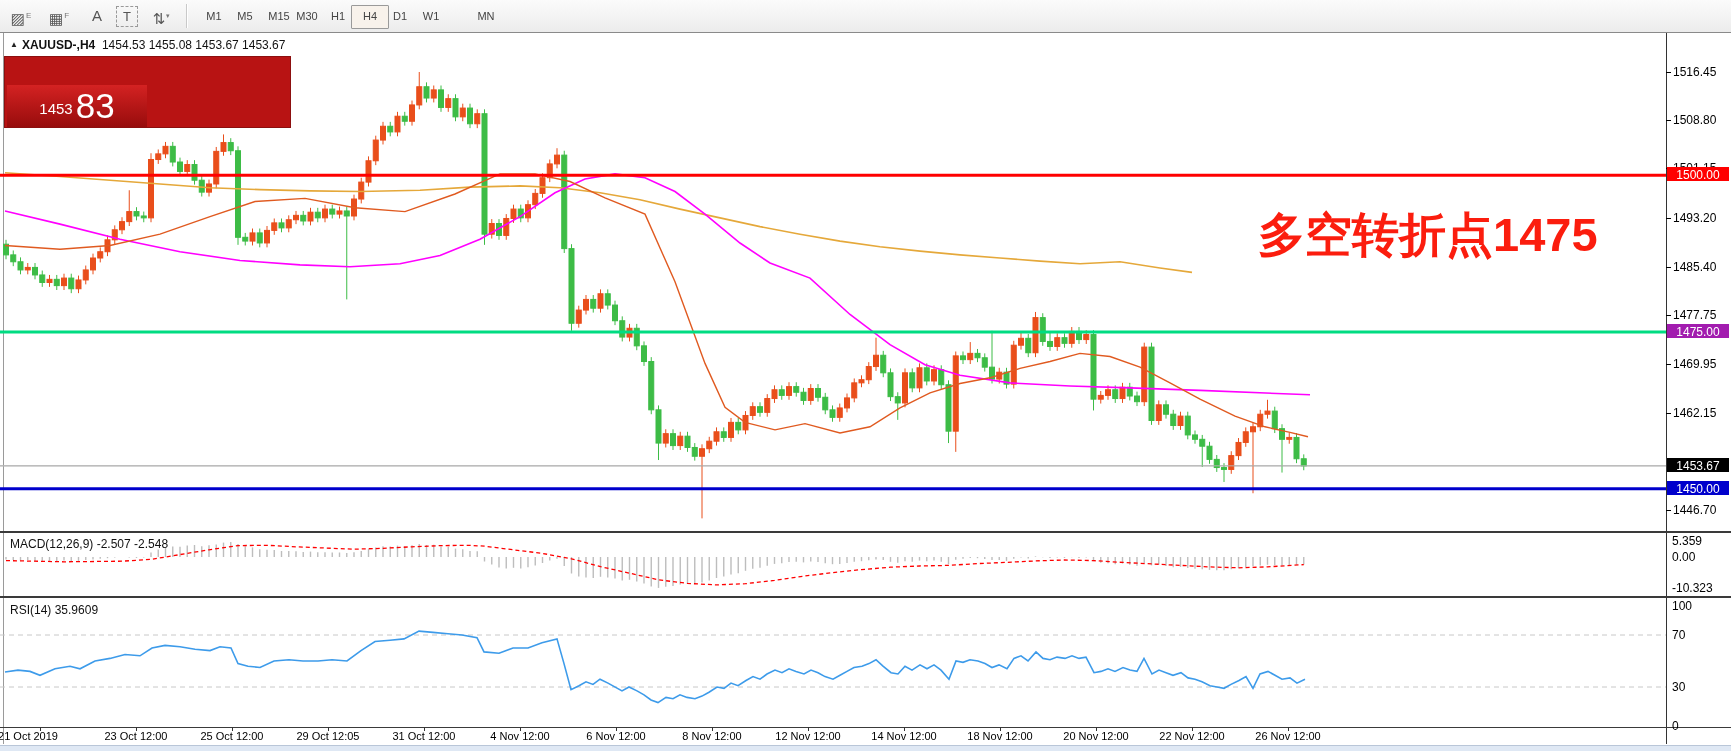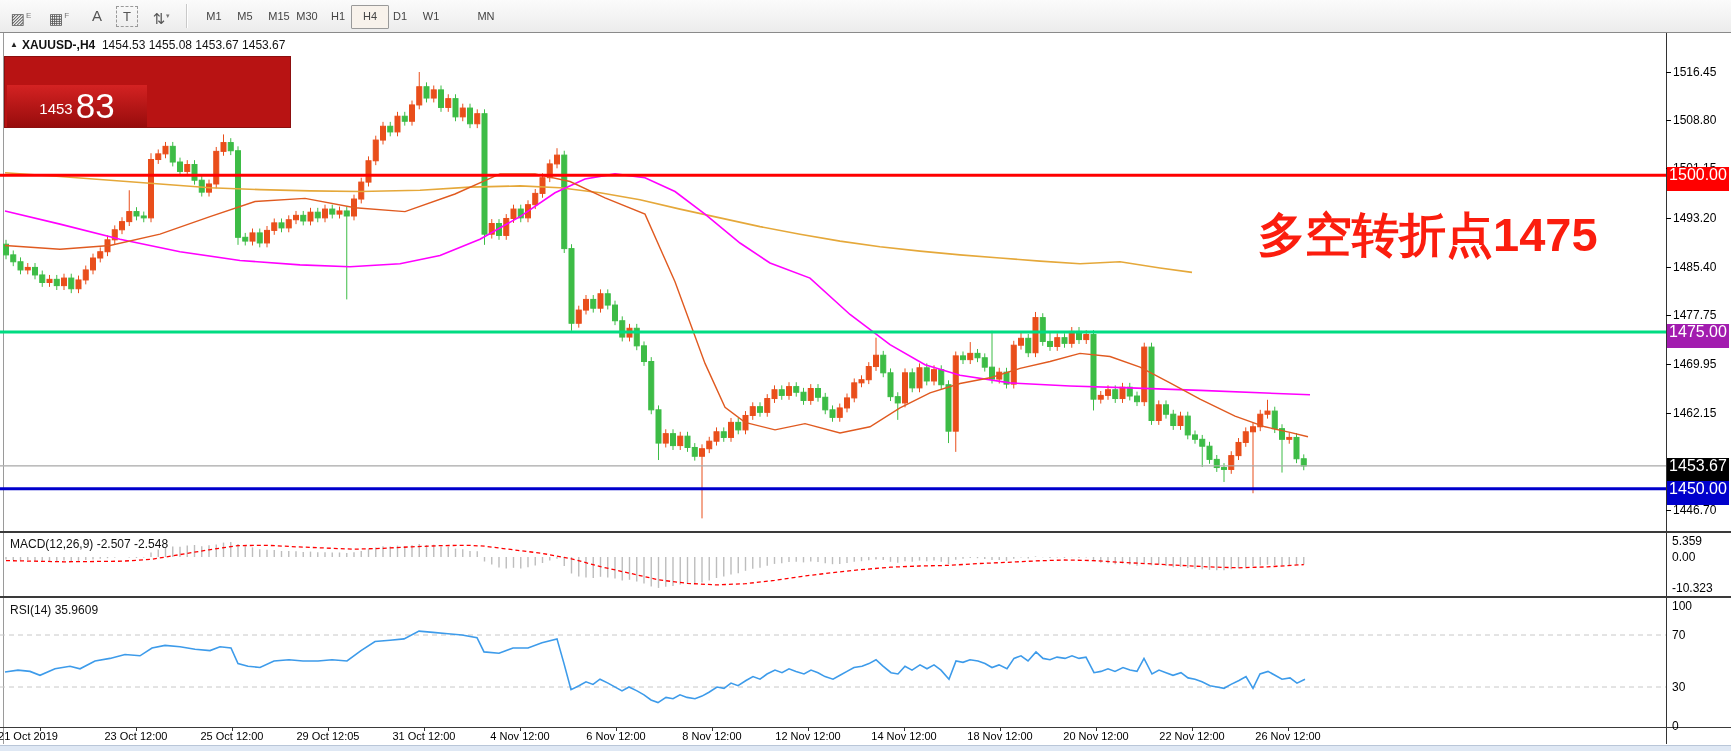--- a/index.html
+++ b/index.html
@@ -39,21 +39,21 @@
   #vol-input{position:absolute;left:28px;top:1px;width:92px;height:22px;border:0;outline:0;
     font-size:14px;text-align:right;color:#111;font-family:"Liberation Sans",sans-serif;}
   .price-box{position:absolute;top:28px;width:140px;height:42px;background:linear-gradient(#d42222,#970c0c);
     color:#fff;text-align:center;}
   #sell-price-box{left:2px;}#buy-price-box{left:145px;}
   .price-small{font-size:15px;vertical-align:4px;margin-right:3px;}
   .price-big{font-size:35px;line-height:42px;}
   
   .y-tick{position:absolute;left:1673px;font-size:12px;color:#000;}
   .y-dash{position:absolute;left:1666px;width:5px;height:1px;background:#000;}
-  .y-badge{position:absolute;left:1667px;width:62px;height:24px;color:#fff;font-size:16px;
+  .y-badge{position:absolute;left:1667px;width:62px;height:14px;color:#fff;font-size:12px;
     text-align:center;line-height:16px;}
   .ind-tick{position:absolute;left:1672px;font-size:12px;color:#000;}
   .x-label{position:absolute;top:730px;font-size:11px;color:#000;transform:translateX(-50%);white-space:nowrap;}
   .x-tick{position:absolute;top:727px;width:1px;height:4px;background:#333;}
   .pane-label{position:absolute;left:10px;font-size:12px;color:#111;}
   
   #annotation{position:absolute;left:1258px;top:204px;font-size:47px;font-weight:bold;white-space:nowrap;}
   svg{position:absolute;left:0;top:0;}
 </style>
 </head>

